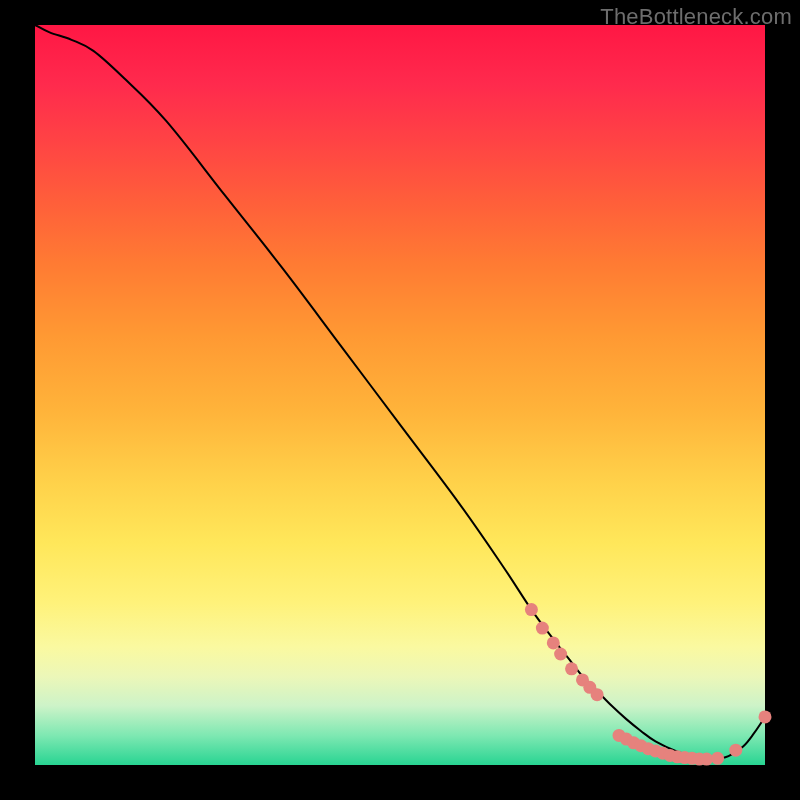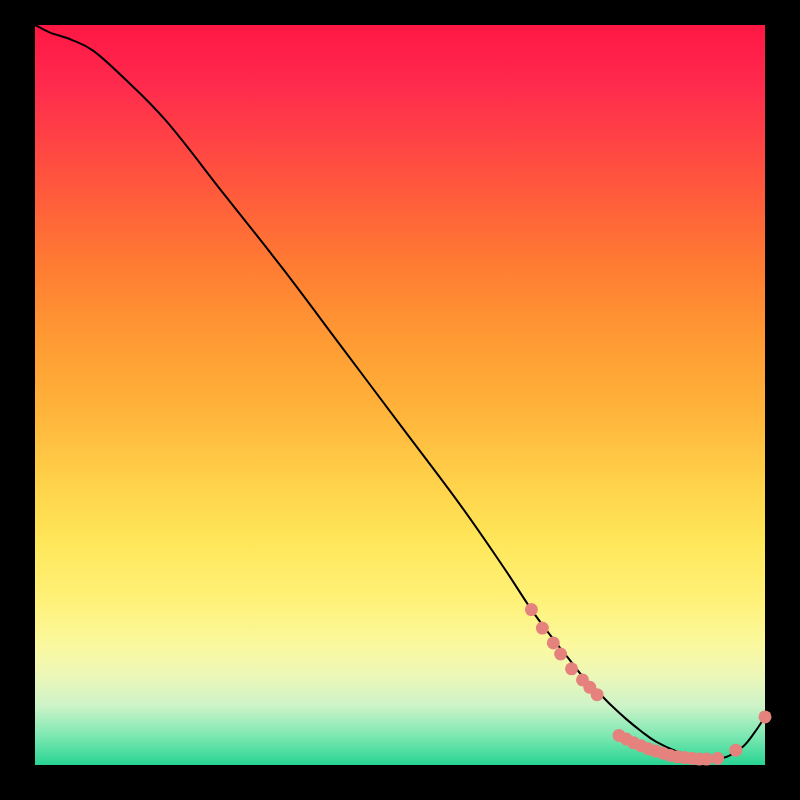--- a/index.html
+++ b/index.html
@@ -66,20 +66,21 @@
   }
   .marker {
     fill: #e6827d; 
     stroke: none;
   }
 </style>
 </head>
 <body>
 
 <div class="stage">
+  <div class="watermark">TheBottleneck.com</div>
 
   <div class="plot">
     <svg viewBox="0 0 730 740">
       <path id="curve-path" class="curve" d="M 0.00 0.00 C 2.63 1.33, 8.03 4.74, 14.60 7.40 C 21.17 10.06, 28.62 11.47, 36.50 14.80 C 44.38 18.13, 49.20 19.24, 58.40 25.90 C 67.60 32.56, 74.46 39.15, 87.60 51.80 C 100.74 64.45, 113.00 74.89, 131.40 96.20 C 149.80 117.51, 168.78 143.56, 189.80 170.20 C 210.82 196.84, 227.18 216.89, 248.20 244.20 C 269.22 271.51, 285.58 293.93, 306.60 321.90 C 327.62 349.87, 343.98 371.63, 365.00 399.60 C 386.02 427.57, 405.00 451.99, 423.40 477.30 C 441.80 502.61, 454.06 520.89, 467.20 540.20 C 480.34 559.51, 487.20 571.28, 496.40 584.60 C 505.60 597.92, 511.73 605.54, 518.30 614.20 C 524.87 622.86, 527.64 626.04, 532.90 632.70 C 538.16 639.36, 542.24 645.21, 547.50 651.20 C 552.76 657.19, 556.84 660.67, 562.10 666.00 C 567.36 671.33, 571.44 675.74, 576.70 680.80 C 581.96 685.86, 586.04 689.59, 591.30 694.12 C 596.56 698.65, 600.64 701.96, 605.90 705.96 C 611.16 709.96, 613.93 712.59, 620.50 716.32 C 627.07 720.05, 634.52 723.75, 642.40 726.68 C 650.28 729.61, 657.73 731.27, 664.30 732.60 C 670.87 733.93, 673.64 734.35, 678.90 734.08 C 684.16 733.81, 688.24 733.38, 693.50 731.12 C 698.76 728.86, 703.50 725.63, 708.10 721.50 C 712.70 717.37, 715.11 713.51, 719.05 708.18 C 722.99 702.85, 728.03 694.83, 730.00 691.90"></path>
       <g id="markers-group">
           <circle cx="496.40" cy="584.60" r="6.5" class="marker"></circle>
           <circle cx="507.35" cy="603.10" r="6.5" class="marker"></circle>
           <circle cx="518.30" cy="617.90" r="6.5" class="marker"></circle>
           <circle cx="525.60" cy="629.00" r="6.5" class="marker"></circle>
           <circle cx="536.55" cy="643.80" r="6.5" class="marker"></circle>

